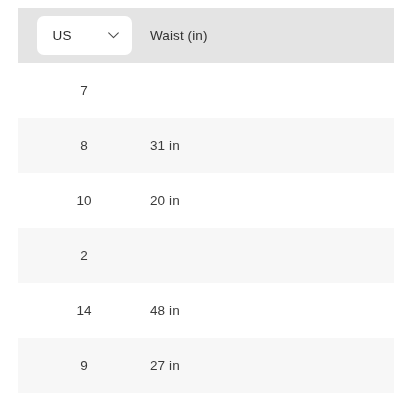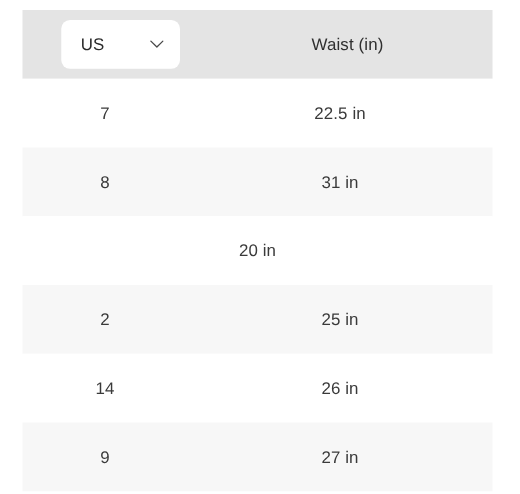--- a/index.html
+++ b/index.html
@@ -24,36 +24,34 @@
     box-sizing: border-box;
   }
 
   
   .chart-header {
     display: flex;
     align-items: center;
     height: 55px;
     background: #e4e4e4;
     box-sizing: border-box;
-    padding-left: 12px;
   }
 
   .col-size {
     flex: 0 0 132px;
     display: flex;
     align-items: center;
     justify-content: center;
     box-sizing: border-box;
   }
 
   .col-measure {
     flex: 1 1 auto;
     display: flex;
     align-items: center;
-    justify-content: center;
     box-sizing: border-box;
   }
 
   .unit-select {
     display: flex;
     align-items: center;
     justify-content: space-between;
     width: 95px;
     height: 39px;
     background: #ffffff;
@@ -131,55 +129,52 @@
     </div>
 
   </div>
 
   <div class="chart-body">
 
     <div class="chart-row">
       <div class="col-size">
         <span class="cell-text">7</span>
       </div>
-      <div class="col-measure">
-        <span class="cell-text">22.5 in</span>
-      </div>
     </div>
 
     <div class="chart-row striped">
       <div class="col-size">
         <span class="cell-text">8</span>
       </div>
       <div class="col-measure">
         <span class="cell-text">31 in</span>
       </div>
     </div>
 
     <div class="chart-row">
+      <div class="col-size">
+        <span class="cell-text">10</span>
+      </div>
       <div class="col-measure">
         <span class="cell-text">20 in</span>
       </div>
     </div>
 
     <div class="chart-row striped">
       <div class="col-size">
         <span class="cell-text">2</span>
       </div>
-      <div class="col-measure">
-        <span class="cell-text">25 in</span>
-      </div>
     </div>
 
     <div class="chart-row">
       <div class="col-size">
         <span class="cell-text">14</span>
       </div>
       <div class="col-measure">
-        <span class="cell-text">26 in</span>
+        <span class="cell-text">48 in</span>
       </div>
     </div>
 
     <div class="chart-row striped">
       <div class="col-size">
         <span class="cell-text">9</span>
       </div>
       <div class="col-measure">
         <span class="cell-text">27 in</span>
       </div>

